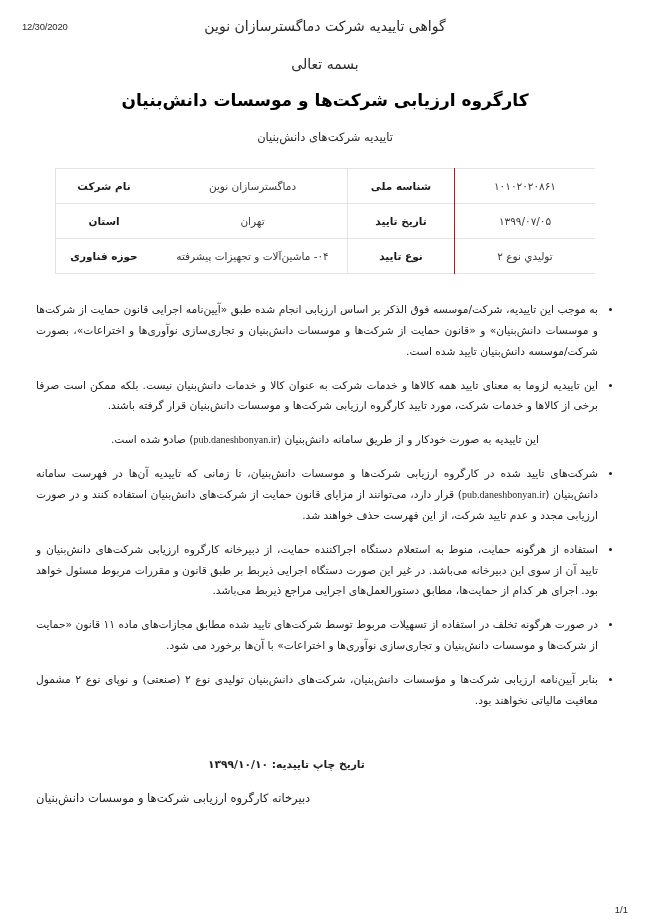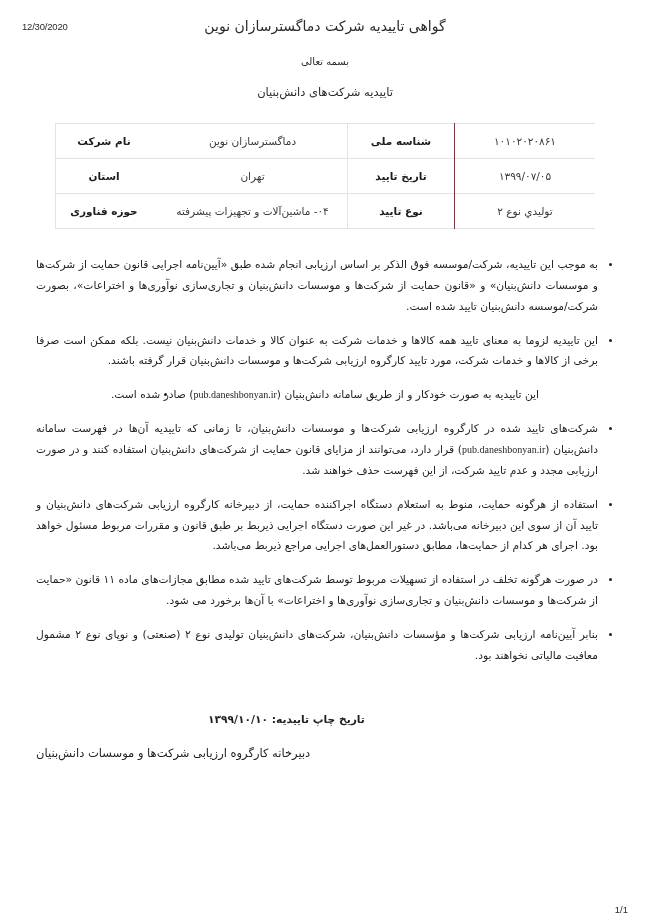--- a/index.html
+++ b/index.html
@@ -66,21 +66,21 @@
   .doc {
     position: absolute;
     top: 56px;
     left: 0;
     width: 650px;
     direction: rtl;
   }
 
   .bismillah {
     text-align: center;
-    font-size: 10px;
+    font-size: 14px;
     color: #2a2a2a;
     margin: 0 0 18px 0;
     font-weight: 400;
   }
 
   .doc-title {
     text-align: center;
     font-size: 17px;
     font-weight: bold;
     color: #000;
@@ -210,20 +210,21 @@
 
 <div class="print-header">
   <span class="ph-date">12/30/2020</span>
   <span class="ph-title">گواهی تاییدیه شرکت دماگسترسازان نوین</span>
 </div>
 
 <div class="doc">
 
   <div class="bismillah">بسمه تعالی</div>
 
+  <h1 class="doc-title">کارگروه ارزیابی شرکت‌ها و موسسات دانش‌بنیان</h1>
 
   <div class="doc-subtitle">تاییدیه شرکت‌های دانش‌بنیان</div>
 
   <table class="info-table">
     <tbody id="info-rows">
         <tr>
           <td class="c-value2">۱۰۱۰۲۰۲۰۸۶۱</td>
           <td class="c-label2">شناسه ملی</td>
           <td class="c-value">دماگسترسازان نوین</td>
           <td class="c-label">نام شرکت</td>

